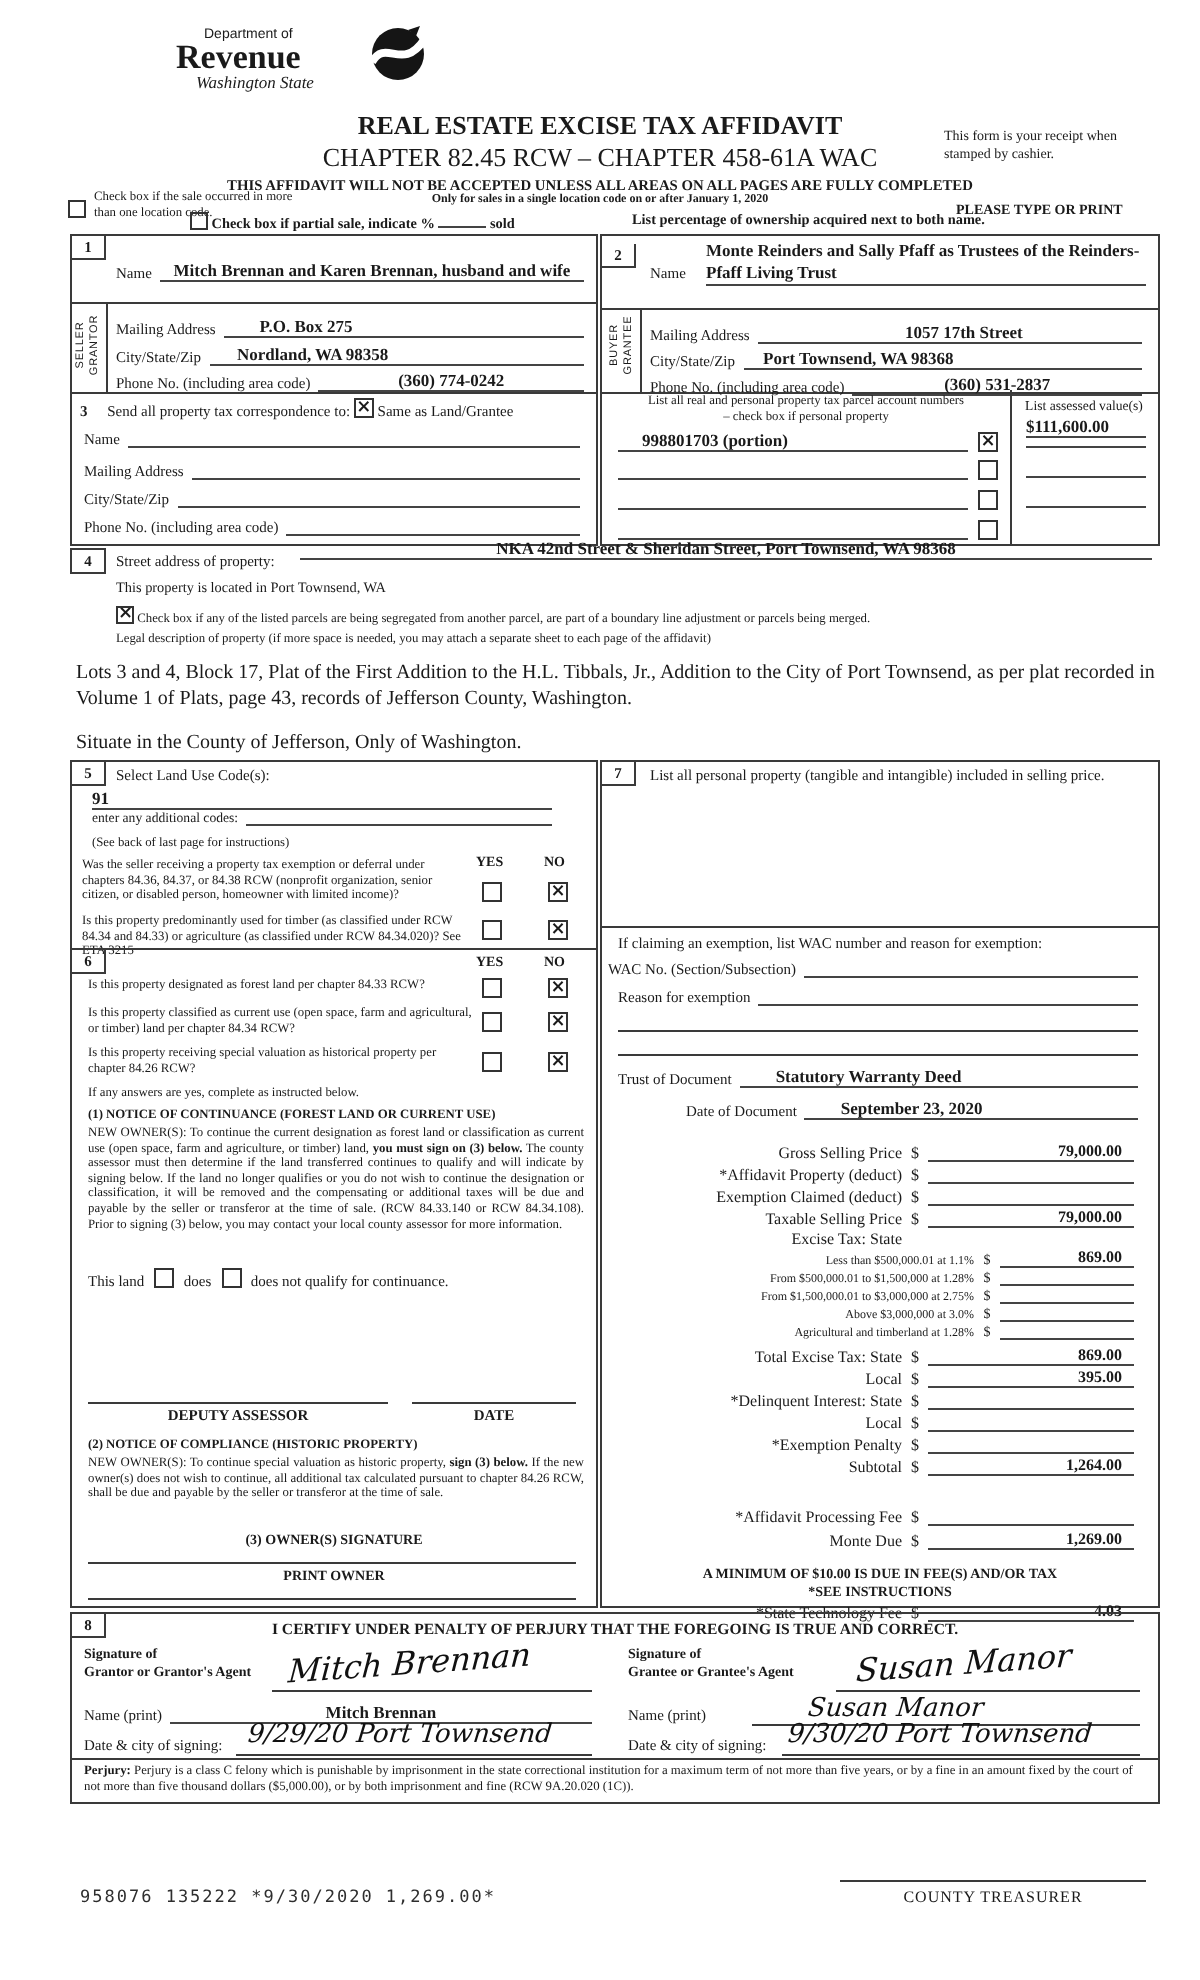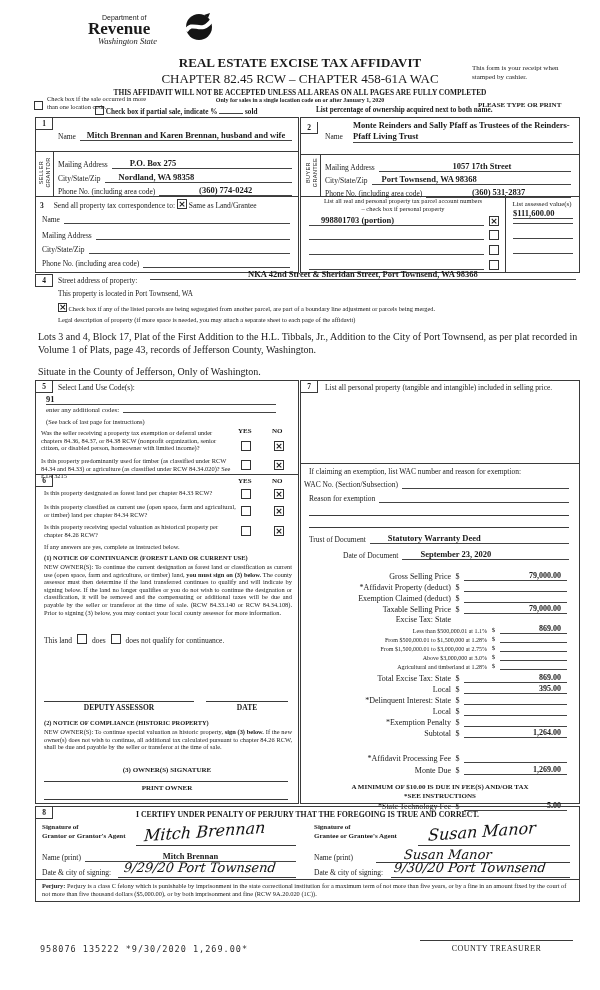--- a/index.html
+++ b/index.html
@@ -368,21 +368,21 @@
         <span class="mu"></span>
     </div>
     <div class="mrow" style="top:347px;">
       <span class="ml">Subtotal</span>
         <span class="md">$</span>
         <span class="mu">1,264.00</span>
     </div>
     <div class="mrow" style="top:373px;margin-top:47px;">
       <span class="ml">*State Technology Fee</span>
         <span class="md">$</span>
-        <span class="mu">5.00</span>
+        <span class="mu">4.03</span>
     </div>
     <div class="mrow" style="top:372px;">
       <span class="ml">*Affidavit Processing Fee</span>
         <span class="md">$</span>
         <span class="mu"></span>
     </div>
     <div class="mrow" style="top:384px;">
       <span class="ml">Monte Due</span>
         <span class="md">$</span>
         <span class="mu">1,269.00</span>

